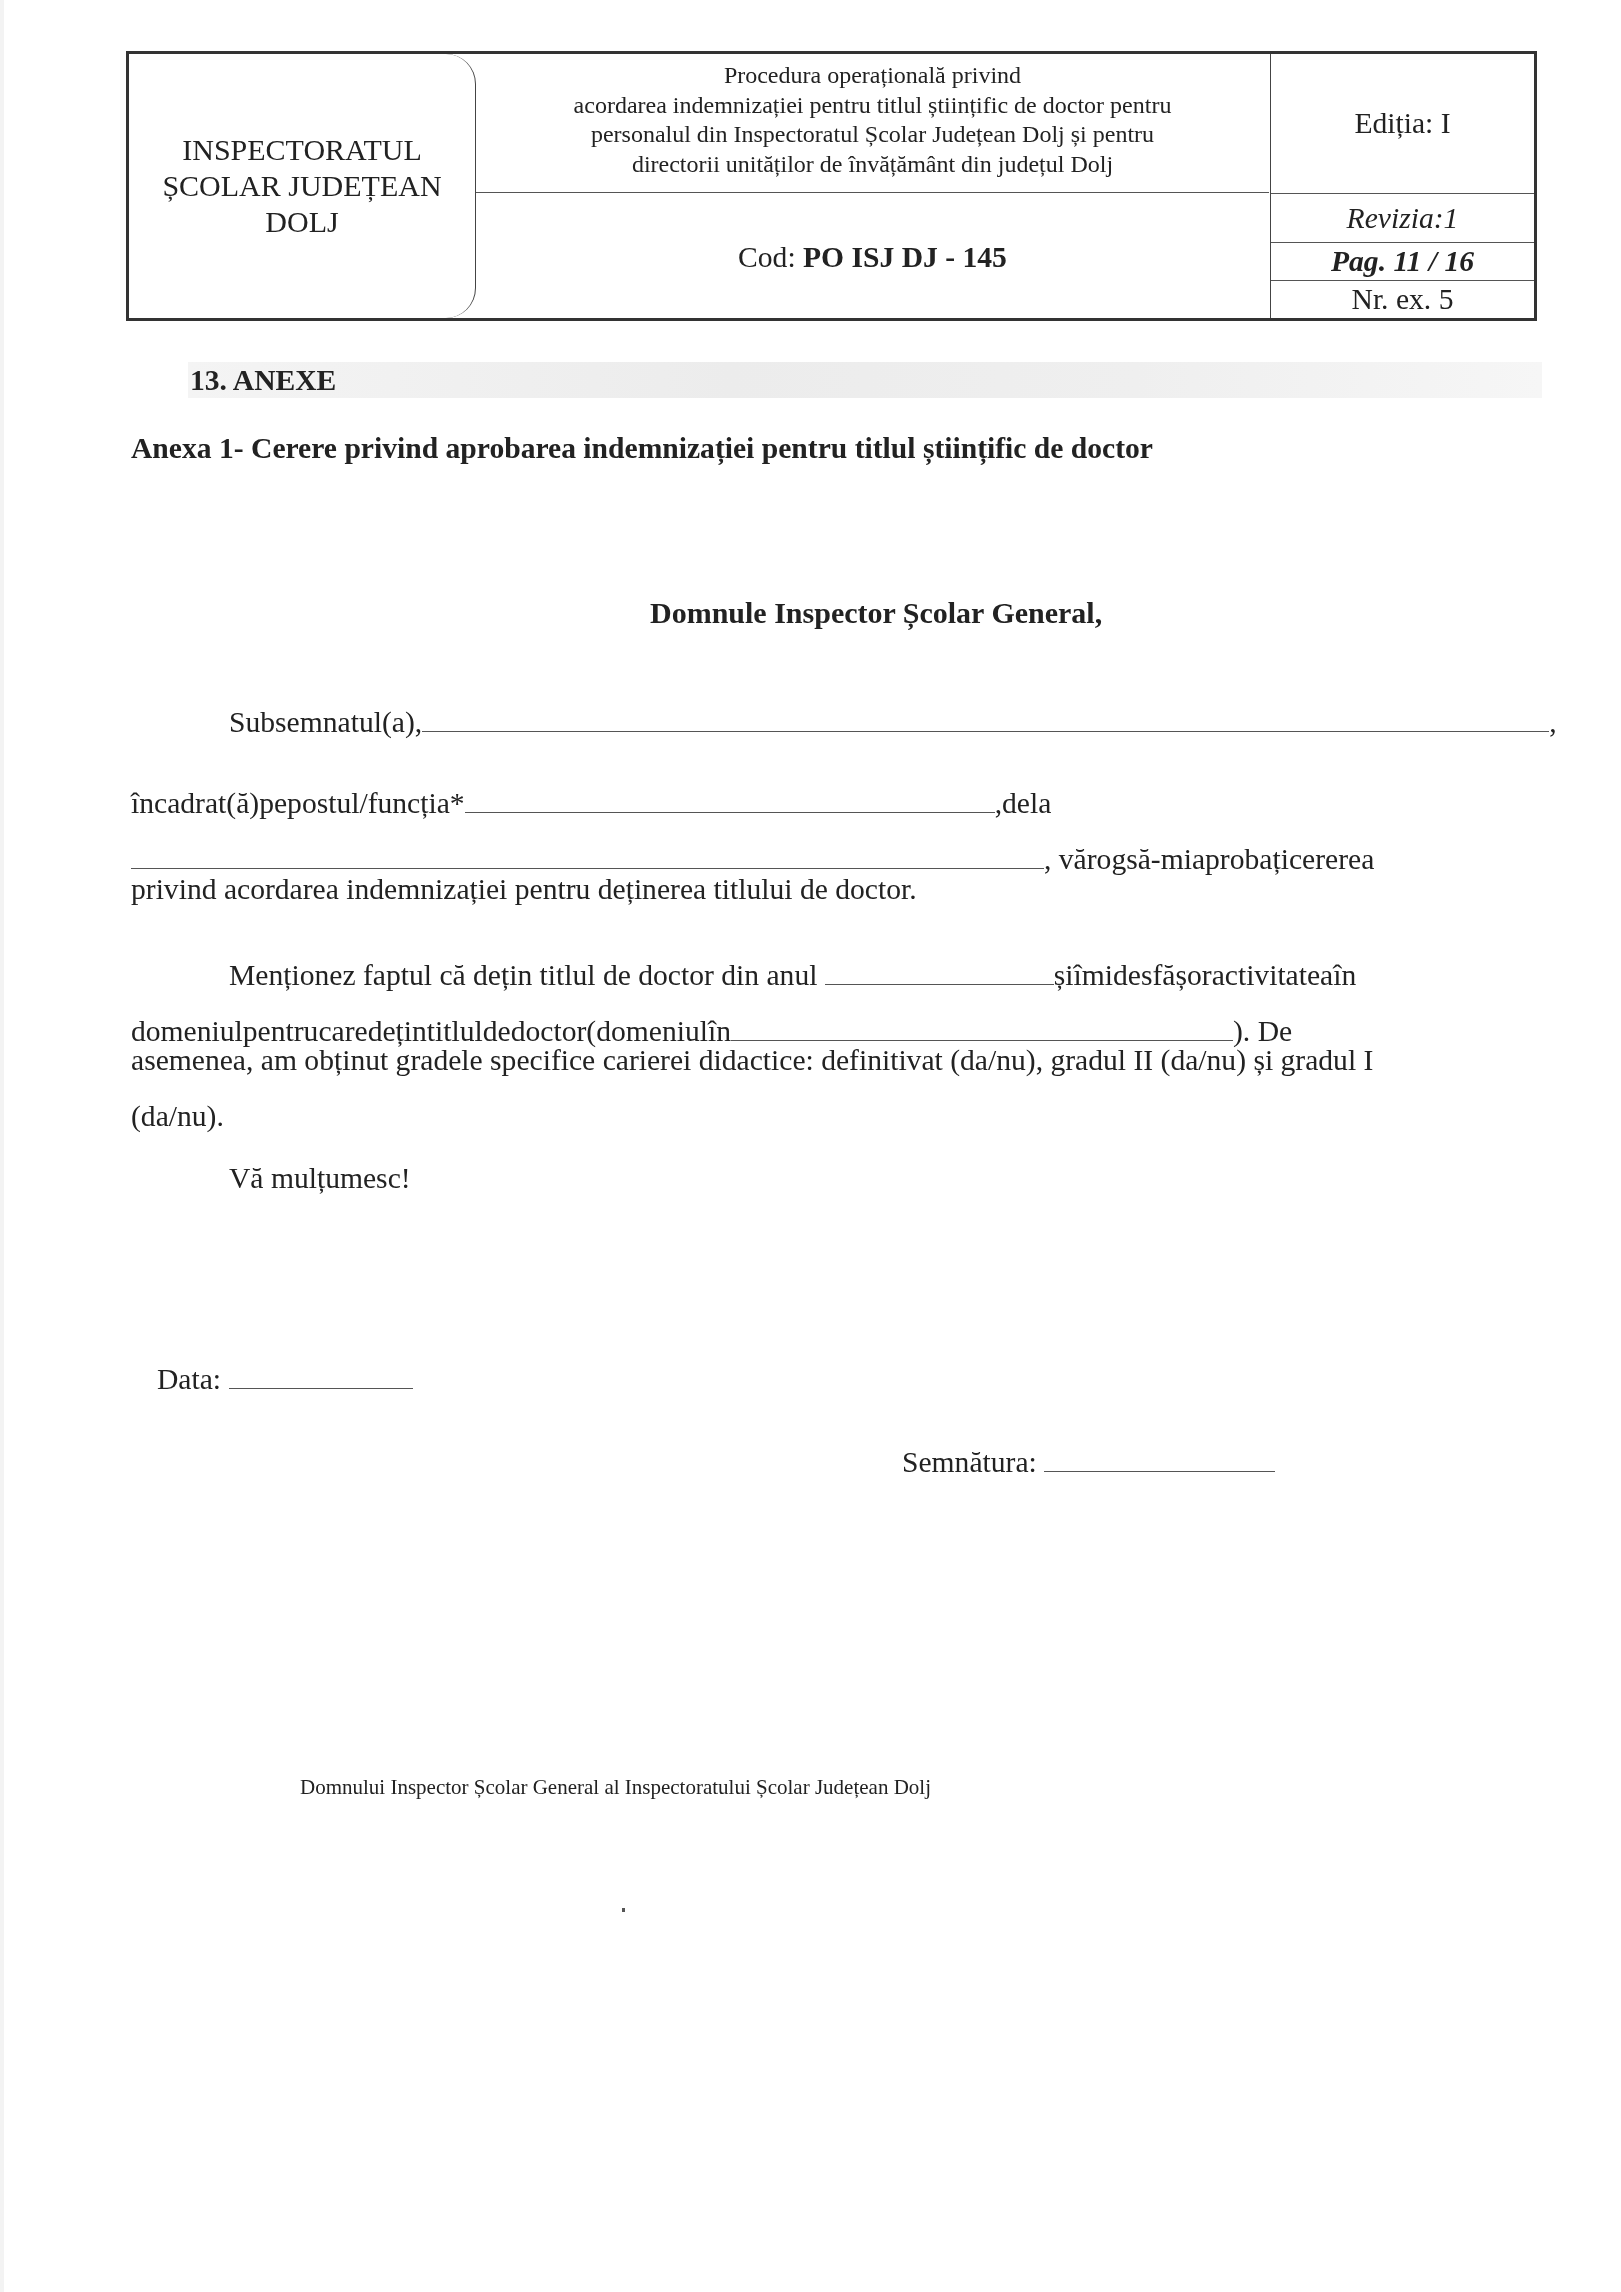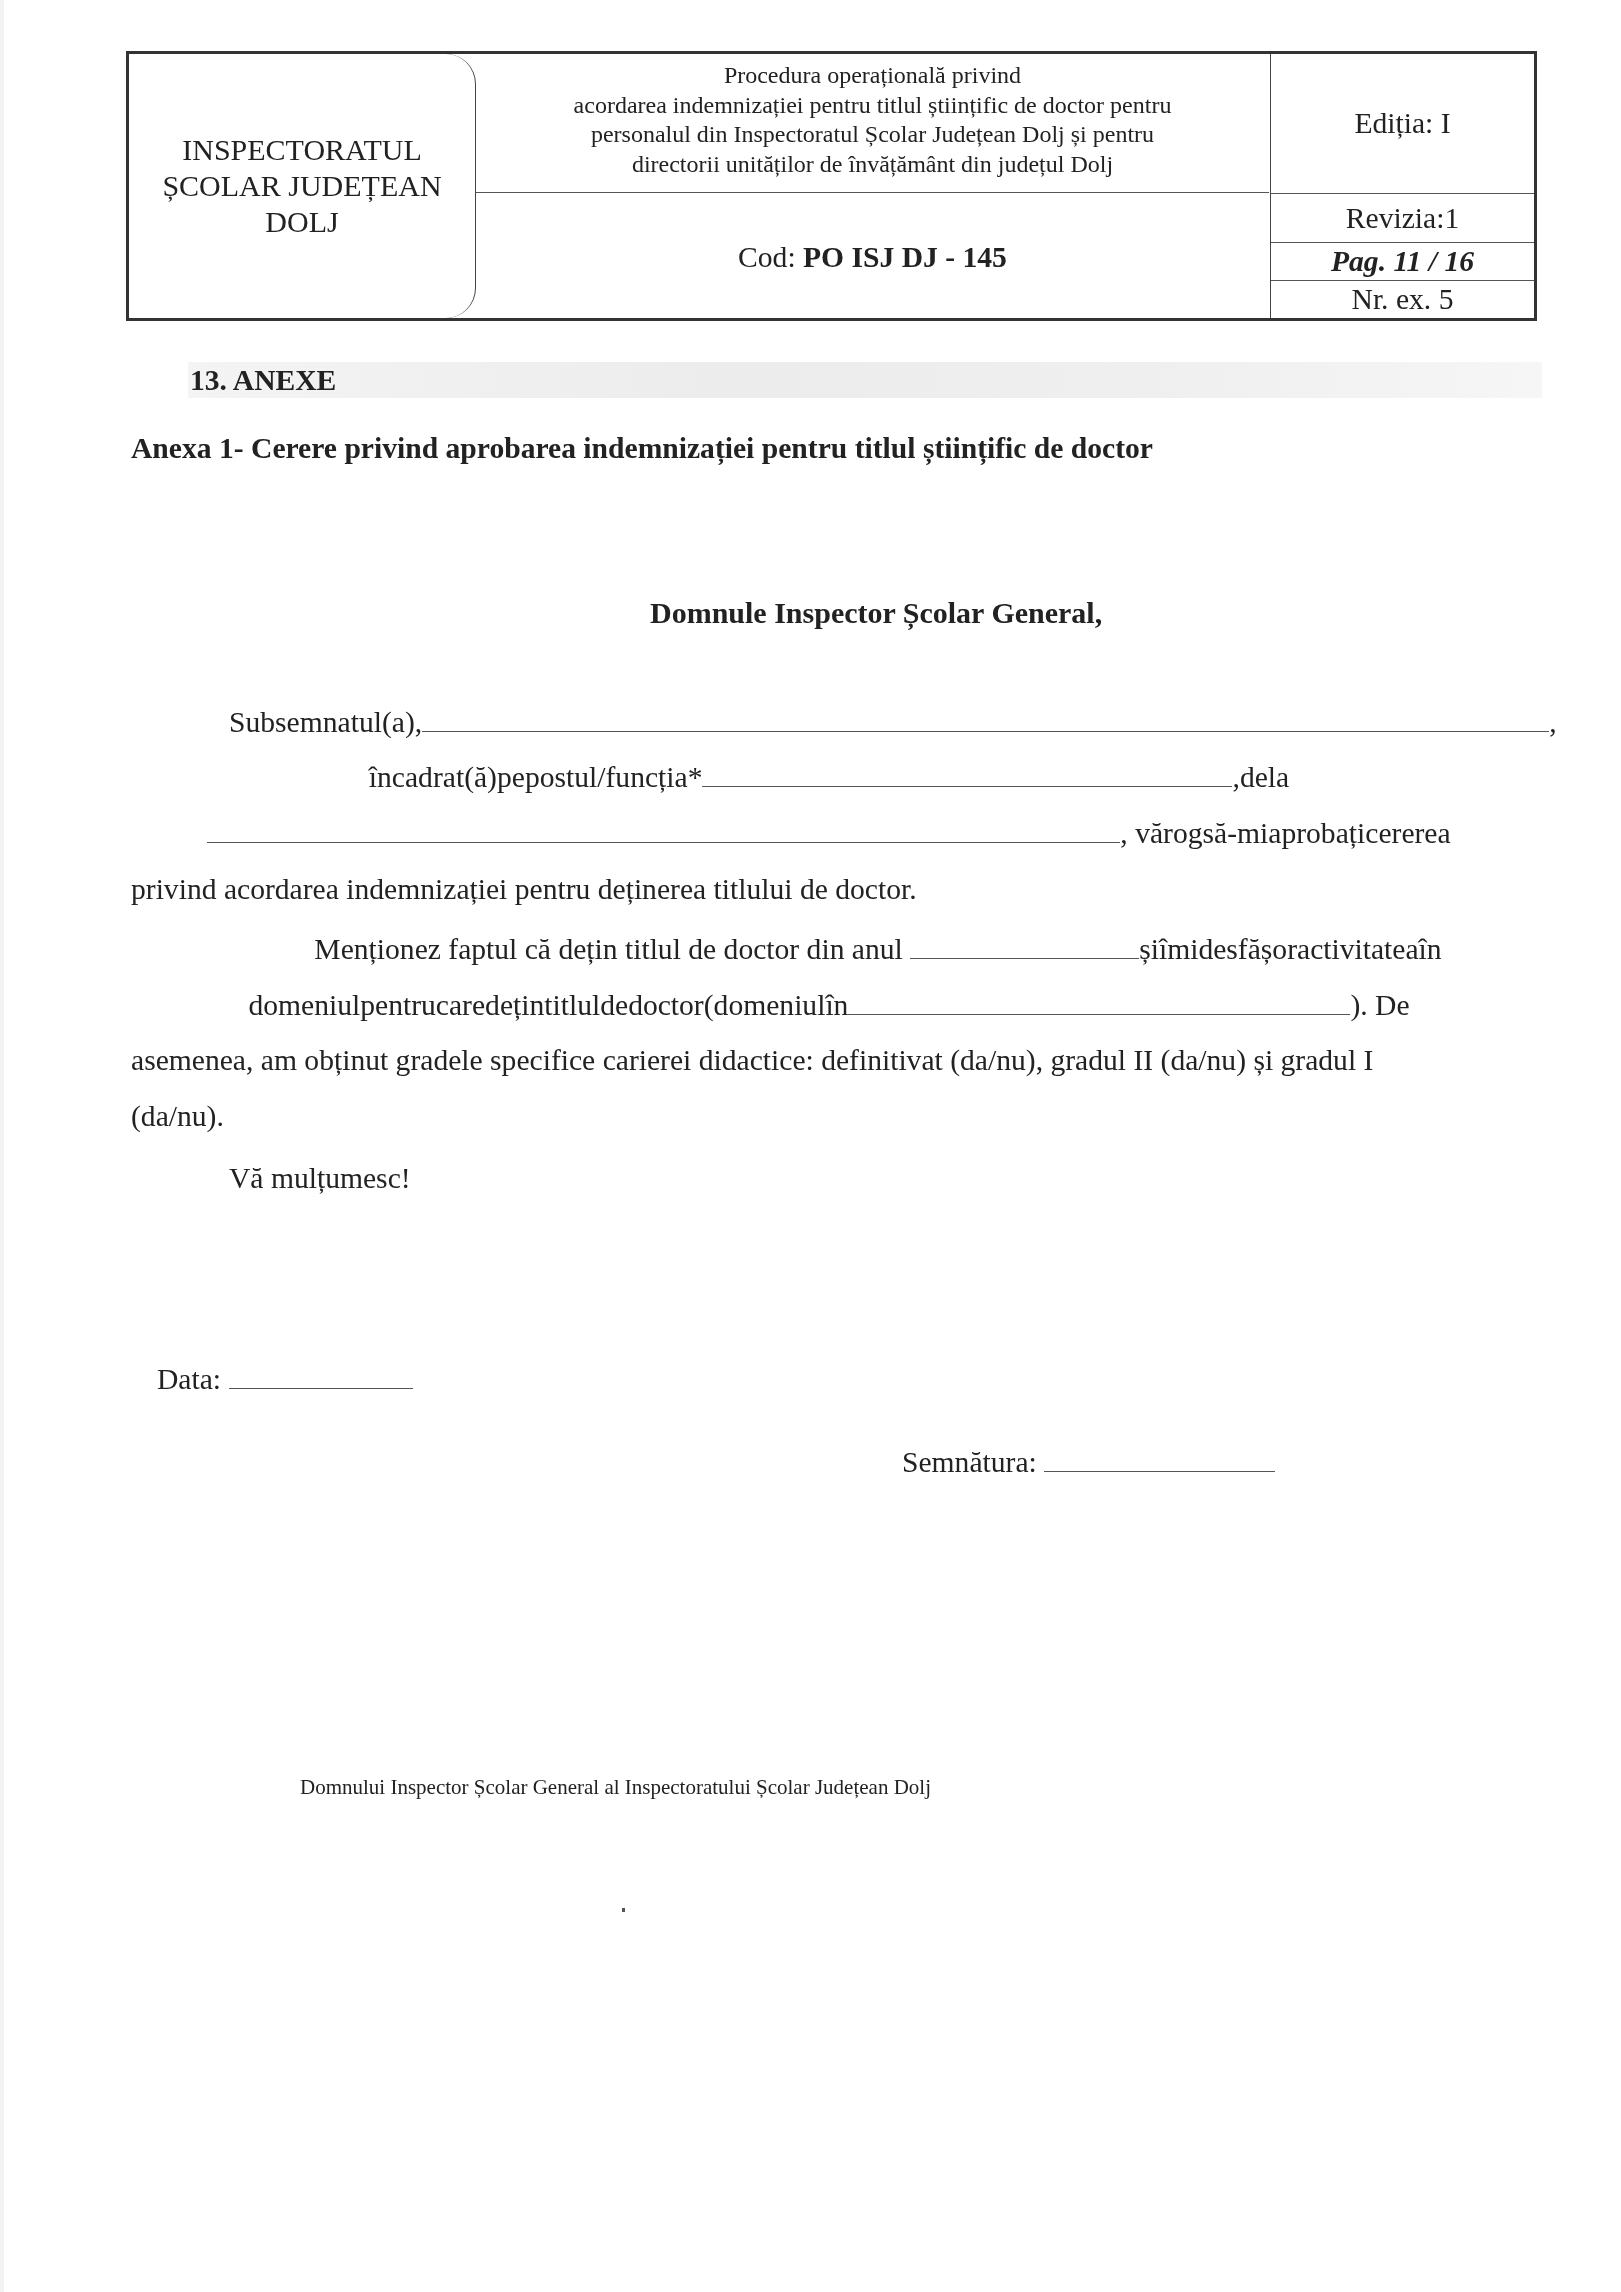--- a/index.html
+++ b/index.html
@@ -15,35 +15,35 @@
   .hdr .c1 { position: absolute; left: 0; top: 0; width: 346px; height: 100%;
              border-right: 1.8px solid #444; display: flex; align-items: center; justify-content: center;
              text-align: center; font-size: 30px; line-height: 36px; border-radius: 30px; }
   .hdr .c2top { position: absolute; left: 347px; top: 0; width: 793px; height: 139px;
                 border-bottom: 1.8px solid #555; text-align: center; font-size: 24px; line-height: 29.6px; padding-top: 7px; box-sizing: border-box; }
   .hdr .c2bot { position: absolute; left: 347px; top: 141px; width: 793px; height: 124px;
                 display: flex; align-items: center; justify-content: center; font-size: 29.6px; }
   .hdr .c3 { position: absolute; left: 1141px; top: 0; width: 263px; height: 100%; border-left: 1.8px solid #444; }
   .hdr .c3 .r { position: absolute; left: 0; width: 100%; display: flex; align-items: center; justify-content: center; font-size: 29.6px; }
   .hdr .c3 .r1 { top: 0; height: 139px; border-bottom: 1.8px solid #555; }
-  .hdr .c3 .r2 { top: 141px; height: 47px; border-bottom: 1.8px solid #555; }
+  .hdr .c3 .r2 { top: 141px; height: 47px; border-bottom: 1.8px solid #555; font-style: italic; }
   .hdr .c3 .r3 { top: 189px; height: 37px; border-bottom: 1.8px solid #555; font-weight: bold; font-style: italic; }
   .hdr .c3 .r4 { top: 227px; height: 36px; }
   .bold { font-weight: bold; }
 
   .section-bar { position: absolute; left: 188px; top: 362px; width: 1354px; height: 36px;
                  background: linear-gradient(to right, #f4f4f4, #ececec 40%, #efefef 70%, #f6f6f6); }
   .section-title { position: absolute; left: 190px; top: 362px; font-size: 29.6px; font-weight: bold; line-height: 36px; }
 
   .annex-title { position: absolute; left: 131px; top: 432px; font-size: 29.6px; font-weight: bold; }
 
   .salutation { position: absolute; left: 650px; top: 596px; font-size: 30px; font-weight: bold; }
 
   .body-text { position: absolute; left: 131px; width: 1396px; font-size: 29.6px; line-height: 36px; white-space: nowrap; }
-  .justify { display: flex; justify-content: center; align-items: flex-end; }
+  .justify { display: flex; justify-content: flex-start; align-items: flex-end; margin-top: 26px; }
   .blank { display: inline-block; border-bottom: 1.8px solid #555; height: 25px; vertical-align: baseline; }
 
   .sig-label { position: absolute; font-size: 29.6px; margin-left: 26px; }
   .footer-addr { position: absolute; left: 300px; top: 1775px; font-size: 21px; }
   .speck { position: absolute; left: 622px; top: 1908px; width: 2.7px; height: 3.6px; background: #555; }
 </style>
 </head>
 <body>
 
 <div class="page-edge"></div>

